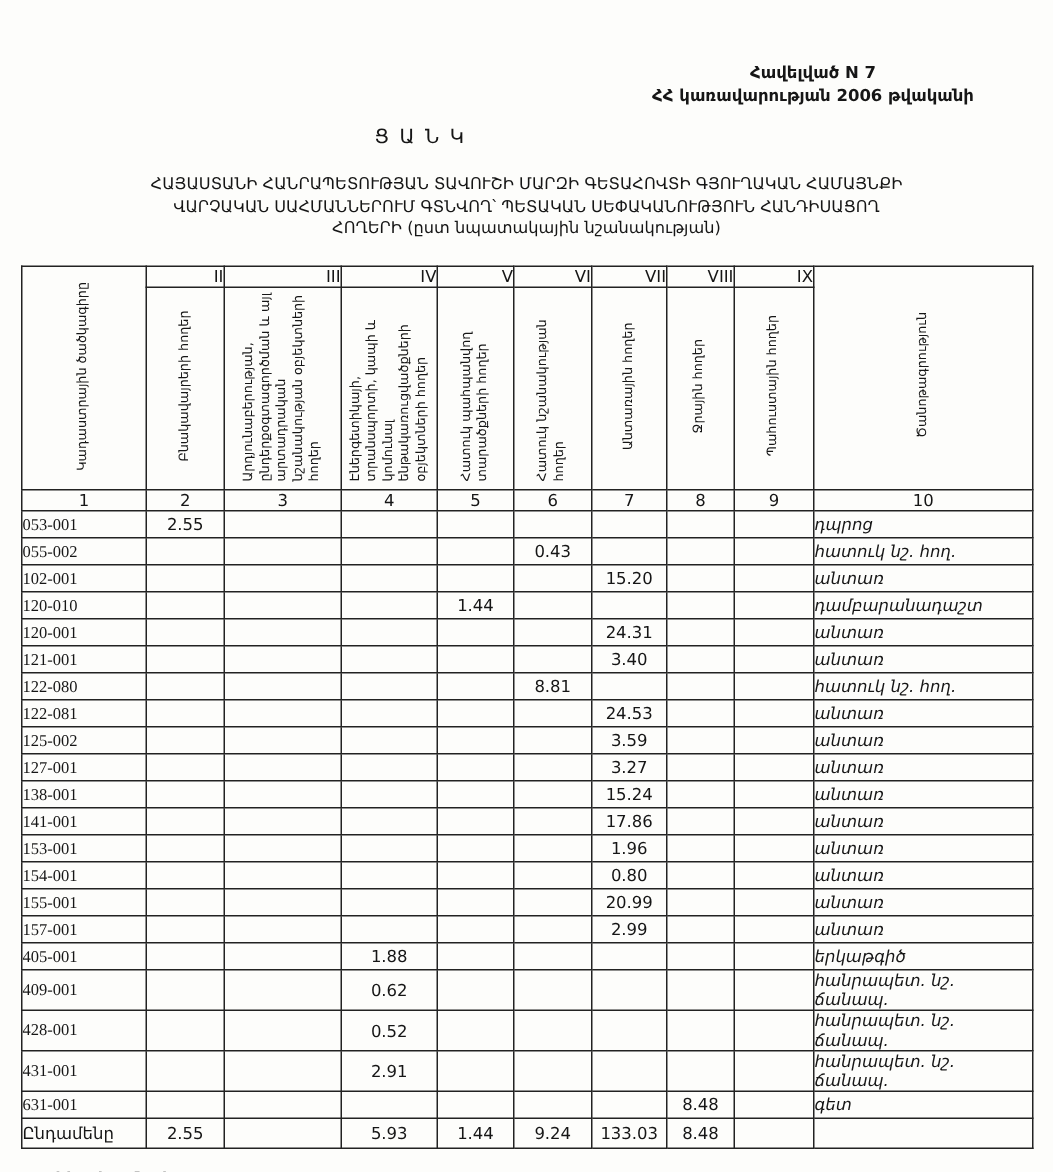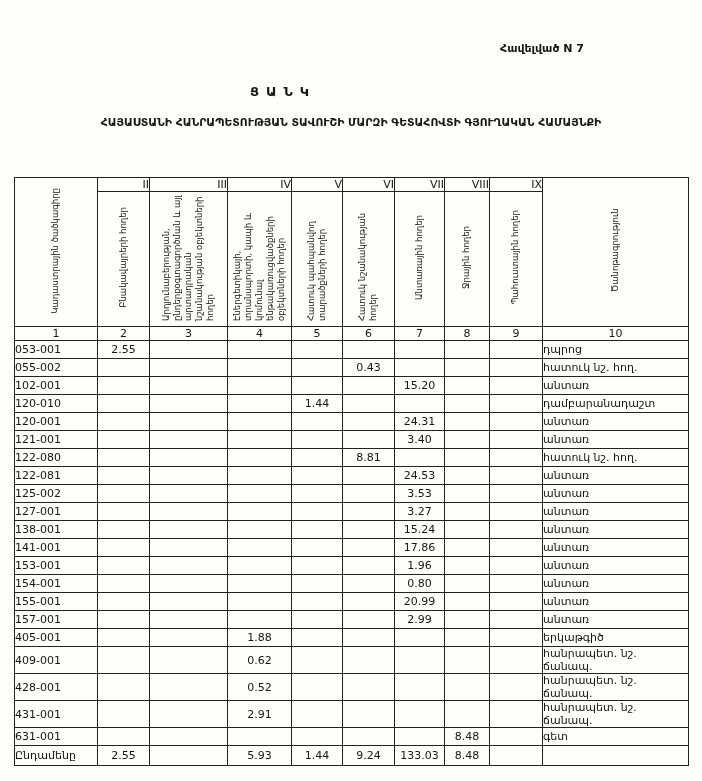--- a/index.html
+++ b/index.html
@@ -8,72 +8,75 @@
     font-family:"DejaVu Sans",sans-serif;overflow:hidden;position:relative;
   }
   .page{position:relative;width:702px;height:781px;margin-top:36px;}
 
   .appendix{
     position:absolute;top:6px;right:10px;width:300px;
     text-align:center;font-size:11px;font-weight:700;line-height:1.32;
   }
   .doc-title{
     position:absolute;top:48px;left:0;width:566px;text-align:center;
-    font-size:13px;font-weight:700;letter-spacing:7px;
+    font-size:13px;font-weight:400;letter-spacing:7px;
   }
   .doc-subtitle{
     position:absolute;top:80px;left:0;width:702px;text-align:center;
-    font-size:10.8px;font-weight:700;line-height:1.35;
+    font-size:10.8px;font-weight:400;line-height:1.35;
   }
 
   table.land{
     position:absolute;left:14px;top:141px;width:674px;
     border-collapse:collapse;table-layout:fixed;
   }
   table.land td{
     border:1.5px solid #222;padding:0;overflow:hidden;
     font-size:11px;color:#161616;background:transparent;
   }
   td.roman{height:13px;text-align:right;font-size:10px;line-height:1;}
   td.hrot{height:134px;vertical-align:middle;text-align:center;}
   td.hspan{vertical-align:middle;text-align:center;}
   .vtext{
     display:inline-block;writing-mode:vertical-rl;transform:rotate(180deg);
     font-size:8.5px;line-height:1.3;max-height:126px;text-align:left;
     white-space:normal;
   }
   td.cnum{height:13px;text-align:center;font-size:10px;line-height:1;}
-  td.code{height:17px;text-align:left;padding-left:4px;font-size:11px;}
+  td.code{height:17px;text-align:left;padding-left:4px;font-size:11px;font-family:Liberation Serif, serif;}
   td.val{height:17px;text-align:center;font-size:11px;}
-  td.note{height:17px;text-align:left;padding-left:3px;font-size:10.5px;}
+  td.note{height:17px;text-align:left;padding-left:3px;font-size:10.5px;font-style:italic;}
   tr.total-row td{height:19px;}
   tr.total-row td.code{padding-left:0;}
 
   .footer-left{
     position:absolute;left:30px;top:743px;
     font-size:11px;font-weight:700;line-height:1.3;
   }
   .signature{
     position:absolute;left:574px;top:778px;
     font-size:11.5px;font-weight:700;
   }
 </style>
 </head>
 <body>
 
 <div class="page">
 
   <div class="appendix">
     <div>Հավելված N 7</div>
+    <div>ՀՀ կառավարության 2006 թվականի</div>
   </div>
 
   <div class="doc-title">ՑԱՆԿ</div>
 
   <div class="doc-subtitle">
     <div>ՀԱՅԱՍՏԱՆԻ ՀԱՆՐԱՊԵՏՈՒԹՅԱՆ ՏԱՎՈՒՇԻ ՄԱՐԶԻ ԳԵՏԱՀՈՎՏԻ ԳՅՈՒՂԱԿԱՆ ՀԱՄԱՅՆՔԻ</div>
+    <div>ՎԱՐՉԱԿԱՆ ՍԱՀՄԱՆՆԵՐՈՒՄ ԳՏՆՎՈՂ՝ ՊԵՏԱԿԱՆ ՍԵՓԱԿԱՆՈՒԹՅՈՒՆ ՀԱՆԴԻՍԱՑՈՂ</div>
+    <div>ՀՈՂԵՐԻ (ըստ նպատակային նշանակության)</div>
   </div>
 
   <table class="land">
     <colgroup>
       <col style="width:83px">
         <col style="width:52px">
         <col style="width:78px">
       <col style="width:64px">
         <col style="width:51px">
         <col style="width:52px">
@@ -235,21 +238,21 @@
           <td class="val"></td>
           <td class="note">անտառ</td>
         </tr>
         <tr>
           <td class="code">125-002</td>
           <td class="val"></td>
           <td class="val"></td>
           <td class="val"></td>
           <td class="val"></td>
           <td class="val"></td>
-          <td class="val">3.53</td>
+          <td class="val">3.59</td>
           <td class="val"></td>
           <td class="val"></td>
           <td class="note">անտառ</td>
         </tr>
         <tr>
           <td class="code">127-001</td>
           <td class="val"></td>
           <td class="val"></td>
           <td class="val"></td>
           <td class="val"></td>

